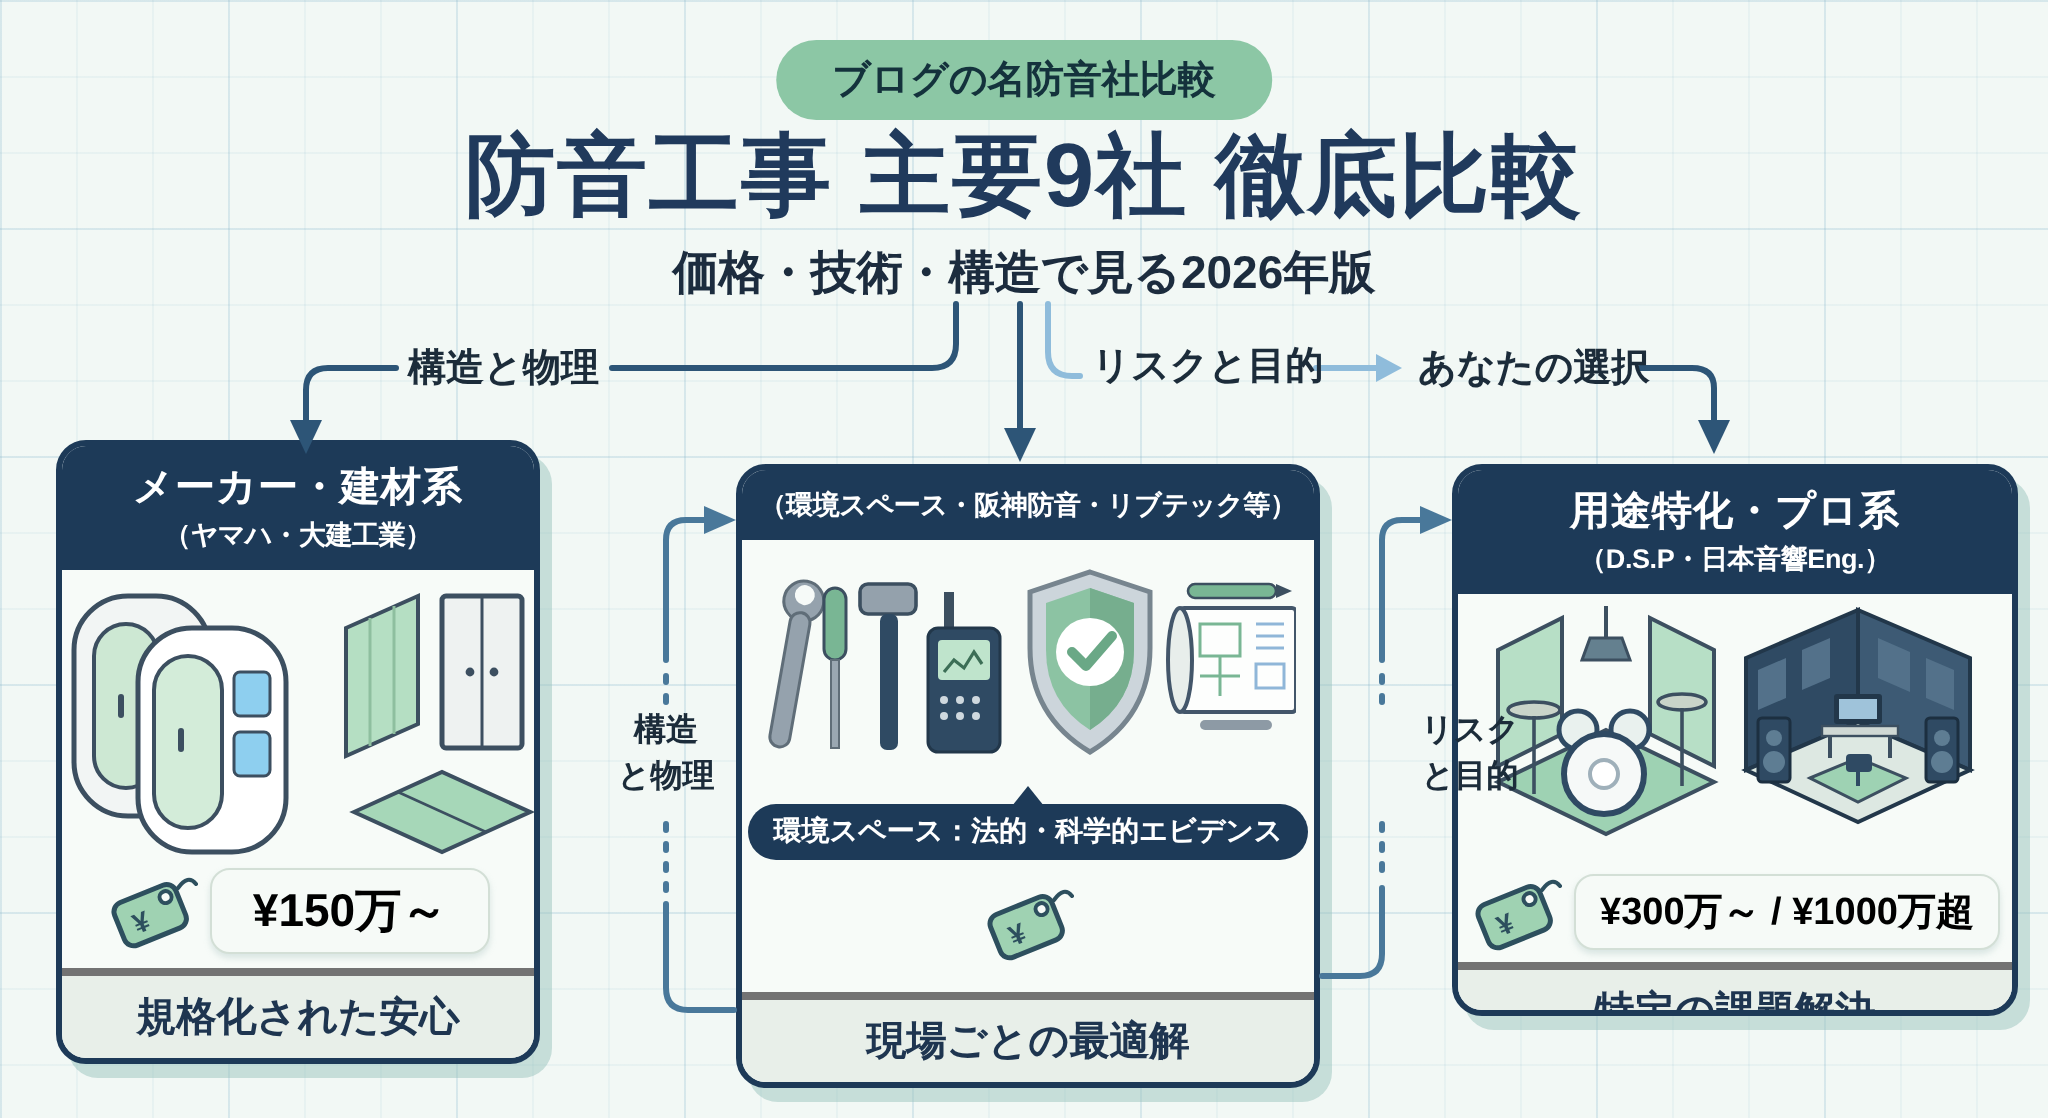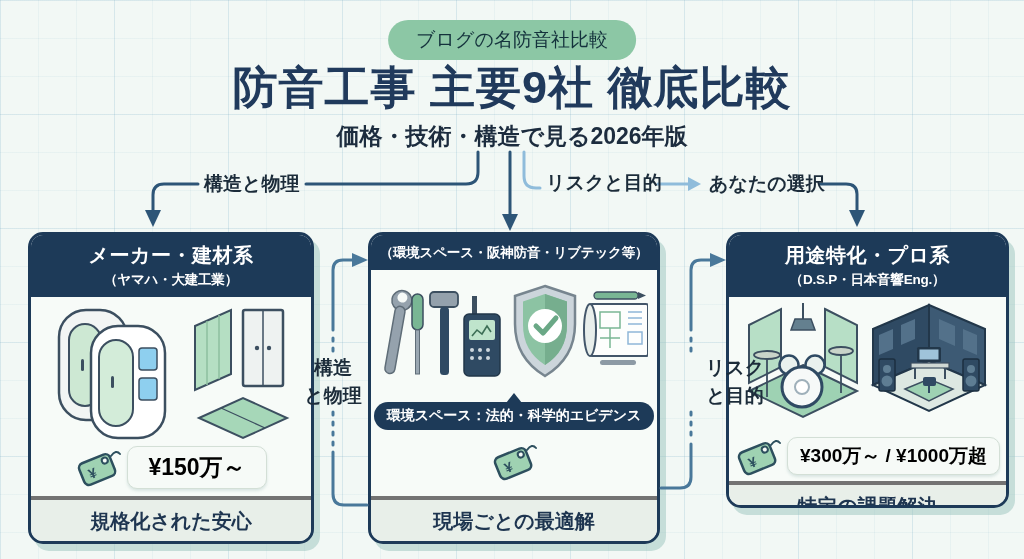--- a/index.html
+++ b/index.html
@@ -10,46 +10,46 @@
     background-color:#f2f8f5;
     background-image:
       linear-gradient(rgba(140,185,205,0.18) 1px, transparent 1px),
       linear-gradient(90deg, rgba(140,185,205,0.18) 1px, transparent 1px),
       linear-gradient(rgba(140,185,205,0.10) 1px, transparent 1px),
       linear-gradient(90deg, rgba(140,185,205,0.10) 1px, transparent 1px);
     background-size:114px 114px,114px 114px,38px 38px,38px 38px;
   }
   .badge {
     position:absolute; top:20px; left:50%; transform:translateX(-50%);
-    background:#8cc7a5; color:#14323c; font-size:19px; font-weight:400;
+    background:#8cc7a5; color:#14323c; font-size:19px; font-weight:700;
     padding:7px 28px; border-radius:24px; white-space:nowrap;
   }
   .title {
     position:absolute; top:58px; width:100%; text-align:center;
     font-size:45px; font-weight:800; color:#203a5c; letter-spacing:1px;
   }
   .subtitle {
     position:absolute; top:121px; width:100%; text-align:center;
     font-size:23px; font-weight:800; color:#1c2c3e;
   }
   .overlay { position:absolute; left:0; top:0; z-index:5; pointer-events:none; }
   .hlabel {
     position:absolute; font-size:19px; font-weight:800; color:#1c2c3a;
     white-space:nowrap; z-index:6;
   }
   .vlabel {
-    position:absolute; font-size:19px; font-weight:800; color:#1c2c3a;
+    position:absolute; font-size:16px; font-weight:800; color:#1c2c3a;
     text-align:center; line-height:1.45; z-index:6; width:64px;
   }
   .card {
     position:absolute; display:flex; flex-direction:column;
     background:#f7fbf8; border:3px solid #1d3a58; border-radius:15px;
     box-shadow:6px 7px 0 rgba(154,195,190,0.5); overflow:hidden; z-index:2;
   }
-  .card1 { left:28px;  top:232px; width:286px; height:312px; }
+  .card1 { left:28px;  top:220px; width:242px; height:312px; }
   .card2 { left:368px; top:232px; width:292px; height:312px; }
   .card3 { left:726px; top:232px; width:283px; height:276px; }
   .card-header {
     background:#1d3a58; color:#ffffff; text-align:center; padding:7px 4px 8px;
   }
   .card-title { font-size:20px; font-weight:800; letter-spacing:0.5px; white-space:nowrap; }
   .card-sub   { font-size:13.5px; font-weight:600; margin-top:2px; white-space:nowrap; letter-spacing:-0.2px; }
   .card-body  { flex:1; display:flex; flex-direction:column; align-items:center; justify-content:space-evenly; padding:4px 6px; }
   .card-footer {
     height:45px; line-height:42px; text-align:center; background:#e8efe9;

